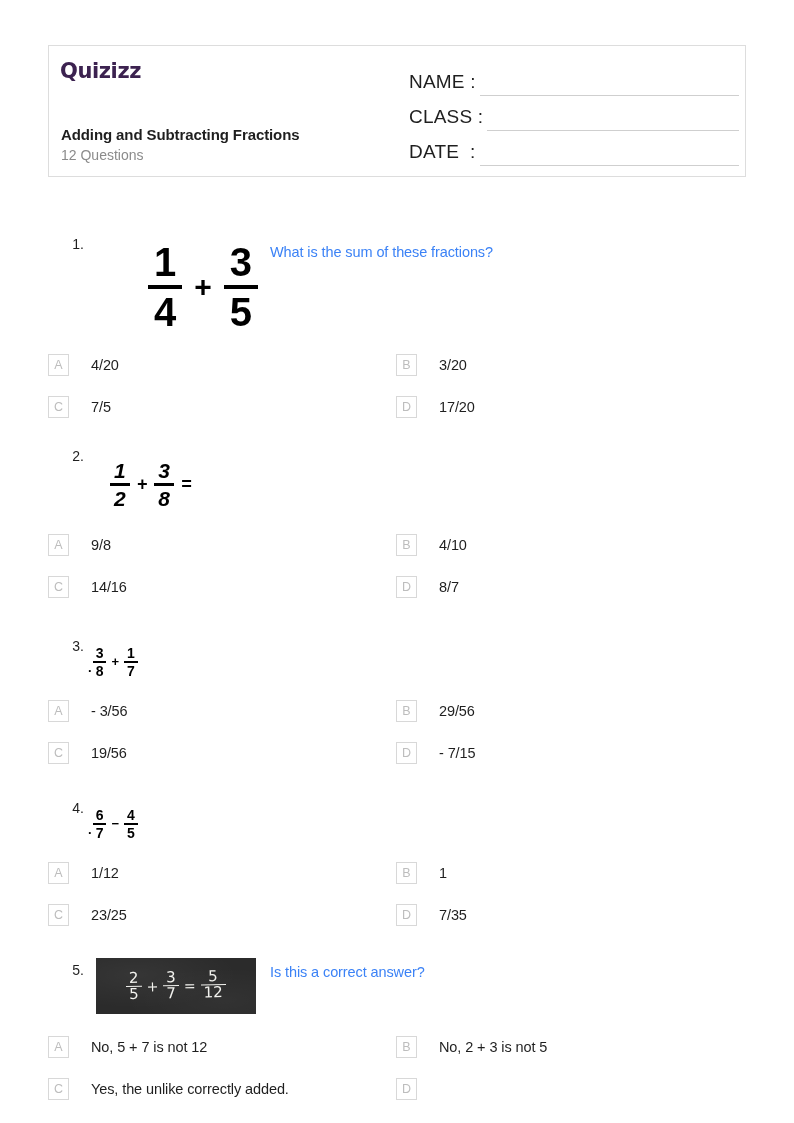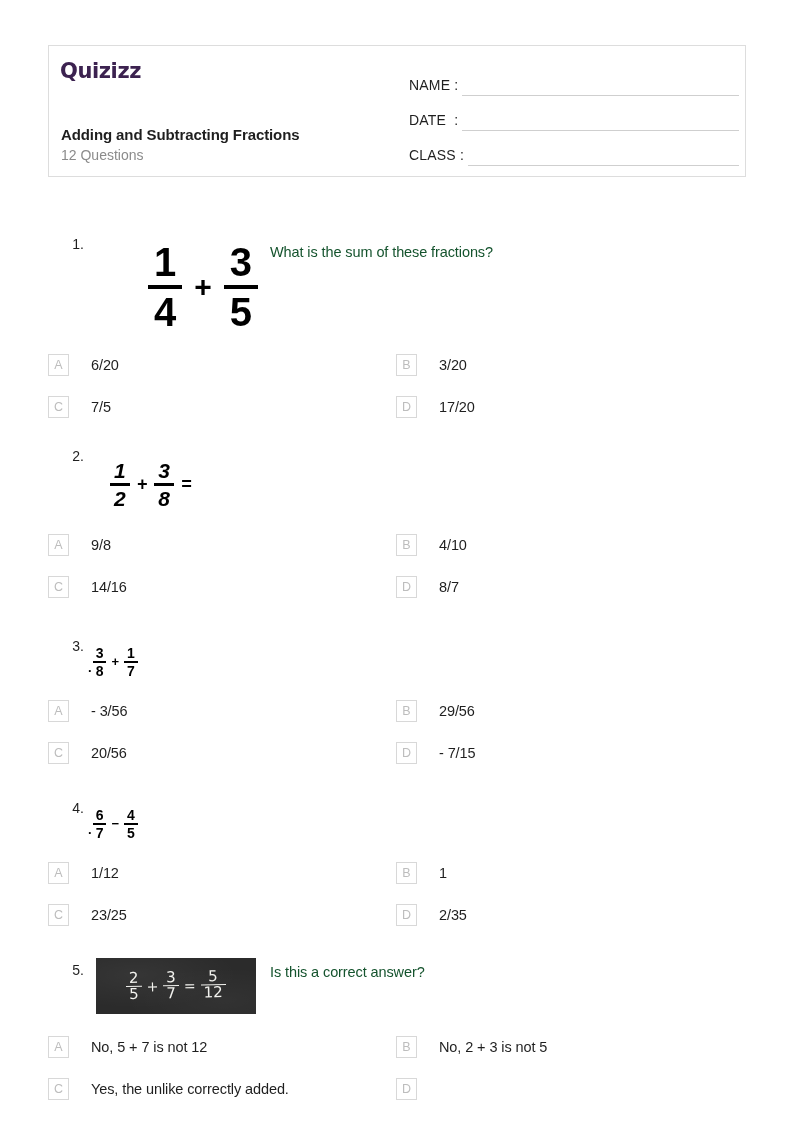--- a/index.html
+++ b/index.html
@@ -60,21 +60,21 @@
     top: 16px;
     width: 330px;
   }
   .field-row {
     display: flex;
     align-items: flex-end;
     height: 34px;
     margin-bottom: 1px;
   }
   .field-label {
-    font-size: 14px;
+    font-size: 19px;
     color: #1f1f1f;
     letter-spacing: 0.2px;
     white-space: pre;
     padding-bottom: 3px;
   }
   .field-line {
     flex: 1;
     border-bottom: 1px solid #cfcfcf;
     height: 26px;
     margin-left: 4px;
@@ -95,21 +95,21 @@
     left: 10px;
     top: 0;
     width: 26px;
     text-align: right;
     font-size: 14px;
     color: #1f1f1f;
   }
   .q-prompt {
     position: absolute;
     font-size: 14.5px;
-    color: #14532d;
+    color: #3b82f6;
     letter-spacing: -0.1px;
   }
 
   
   .expr {
     position: absolute;
     display: flex;
     align-items: center;
     font-family: "Liberation Sans", sans-serif;
     color: #000000;
@@ -230,25 +230,25 @@
   </div>
   <div class="worksheet-title">Adding and Subtracting Fractions</div>
   <div class="worksheet-subtitle">12 Questions</div>
 
   <div class="field-rows">
     <div class="field-row">
       <span class="field-label">NAME :</span>
       <span class="field-line"></span>
     </div>
     <div class="field-row">
+      <span class="field-label">CLASS :</span>
+      <span class="field-line"></span>
+    </div>
+    <div class="field-row">
       <span class="field-label">DATE  :</span>
-      <span class="field-line"></span>
-    </div>
-    <div class="field-row">
-      <span class="field-label">CLASS :</span>
       <span class="field-line"></span>
     </div>
   </div>
 </div>
 
 <div class="question" style="top:236px;">
   <div class="q-head" style="height:110px;">
     <div class="q-num">1.</div>
     <div class="expr expr-lg" style="left:100px; top:6px;">
       <span class="frac">
@@ -261,21 +261,21 @@
         <span class="num">3</span>
         <span class="bar"></span>
         <span class="den">5</span>
       </span>
     </div>
     <div class="q-prompt" style="left:222px; top:8px;">What is the sum of these fractions?</div>
   </div>
   <div class="options" style="top:118px; height:62px;">
     <div class="opt col-left" style="top:0px;">
       <span class="opt-letter">A</span>
-      <span class="opt-text">6/20</span>
+      <span class="opt-text">4/20</span>
     </div>
     <div class="opt col-right" style="top:0px;">
       <span class="opt-letter">B</span>
       <span class="opt-text">3/20</span>
     </div>
     <div class="opt col-left" style="top:42px;">
       <span class="opt-letter">C</span>
       <span class="opt-text">7/5</span>
     </div>
     <div class="opt col-right" style="top:42px;">
@@ -345,21 +345,21 @@
     <div class="opt col-left" style="top:0px;">
       <span class="opt-letter">A</span>
       <span class="opt-text">- 3/56</span>
     </div>
     <div class="opt col-right" style="top:0px;">
       <span class="opt-letter">B</span>
       <span class="opt-text">29/56</span>
     </div>
     <div class="opt col-left" style="top:42px;">
       <span class="opt-letter">C</span>
-      <span class="opt-text">20/56</span>
+      <span class="opt-text">19/56</span>
     </div>
     <div class="opt col-right" style="top:42px;">
       <span class="opt-letter">D</span>
       <span class="opt-text">- 7/15</span>
     </div>
   </div>
 </div>
 
 <div class="question" style="top:800px;">
   <div class="q-head" style="height:52px;">
@@ -387,21 +387,21 @@
     <div class="opt col-right" style="top:0px;">
       <span class="opt-letter">B</span>
       <span class="opt-text">1</span>
     </div>
     <div class="opt col-left" style="top:42px;">
       <span class="opt-letter">C</span>
       <span class="opt-text">23/25</span>
     </div>
     <div class="opt col-right" style="top:42px;">
       <span class="opt-letter">D</span>
-      <span class="opt-text">2/35</span>
+      <span class="opt-text">7/35</span>
     </div>
   </div>
 </div>
 
 <div class="question" style="top:958px;">
   <div class="q-head" style="height:62px;">
     <div class="q-num" style="top:4px;">5.</div>
     <div class="chalkboard" style="left:48px; top:0px; width:160px; height:56px;">
       <div class="chalk-expr">
         <span class="frac">

